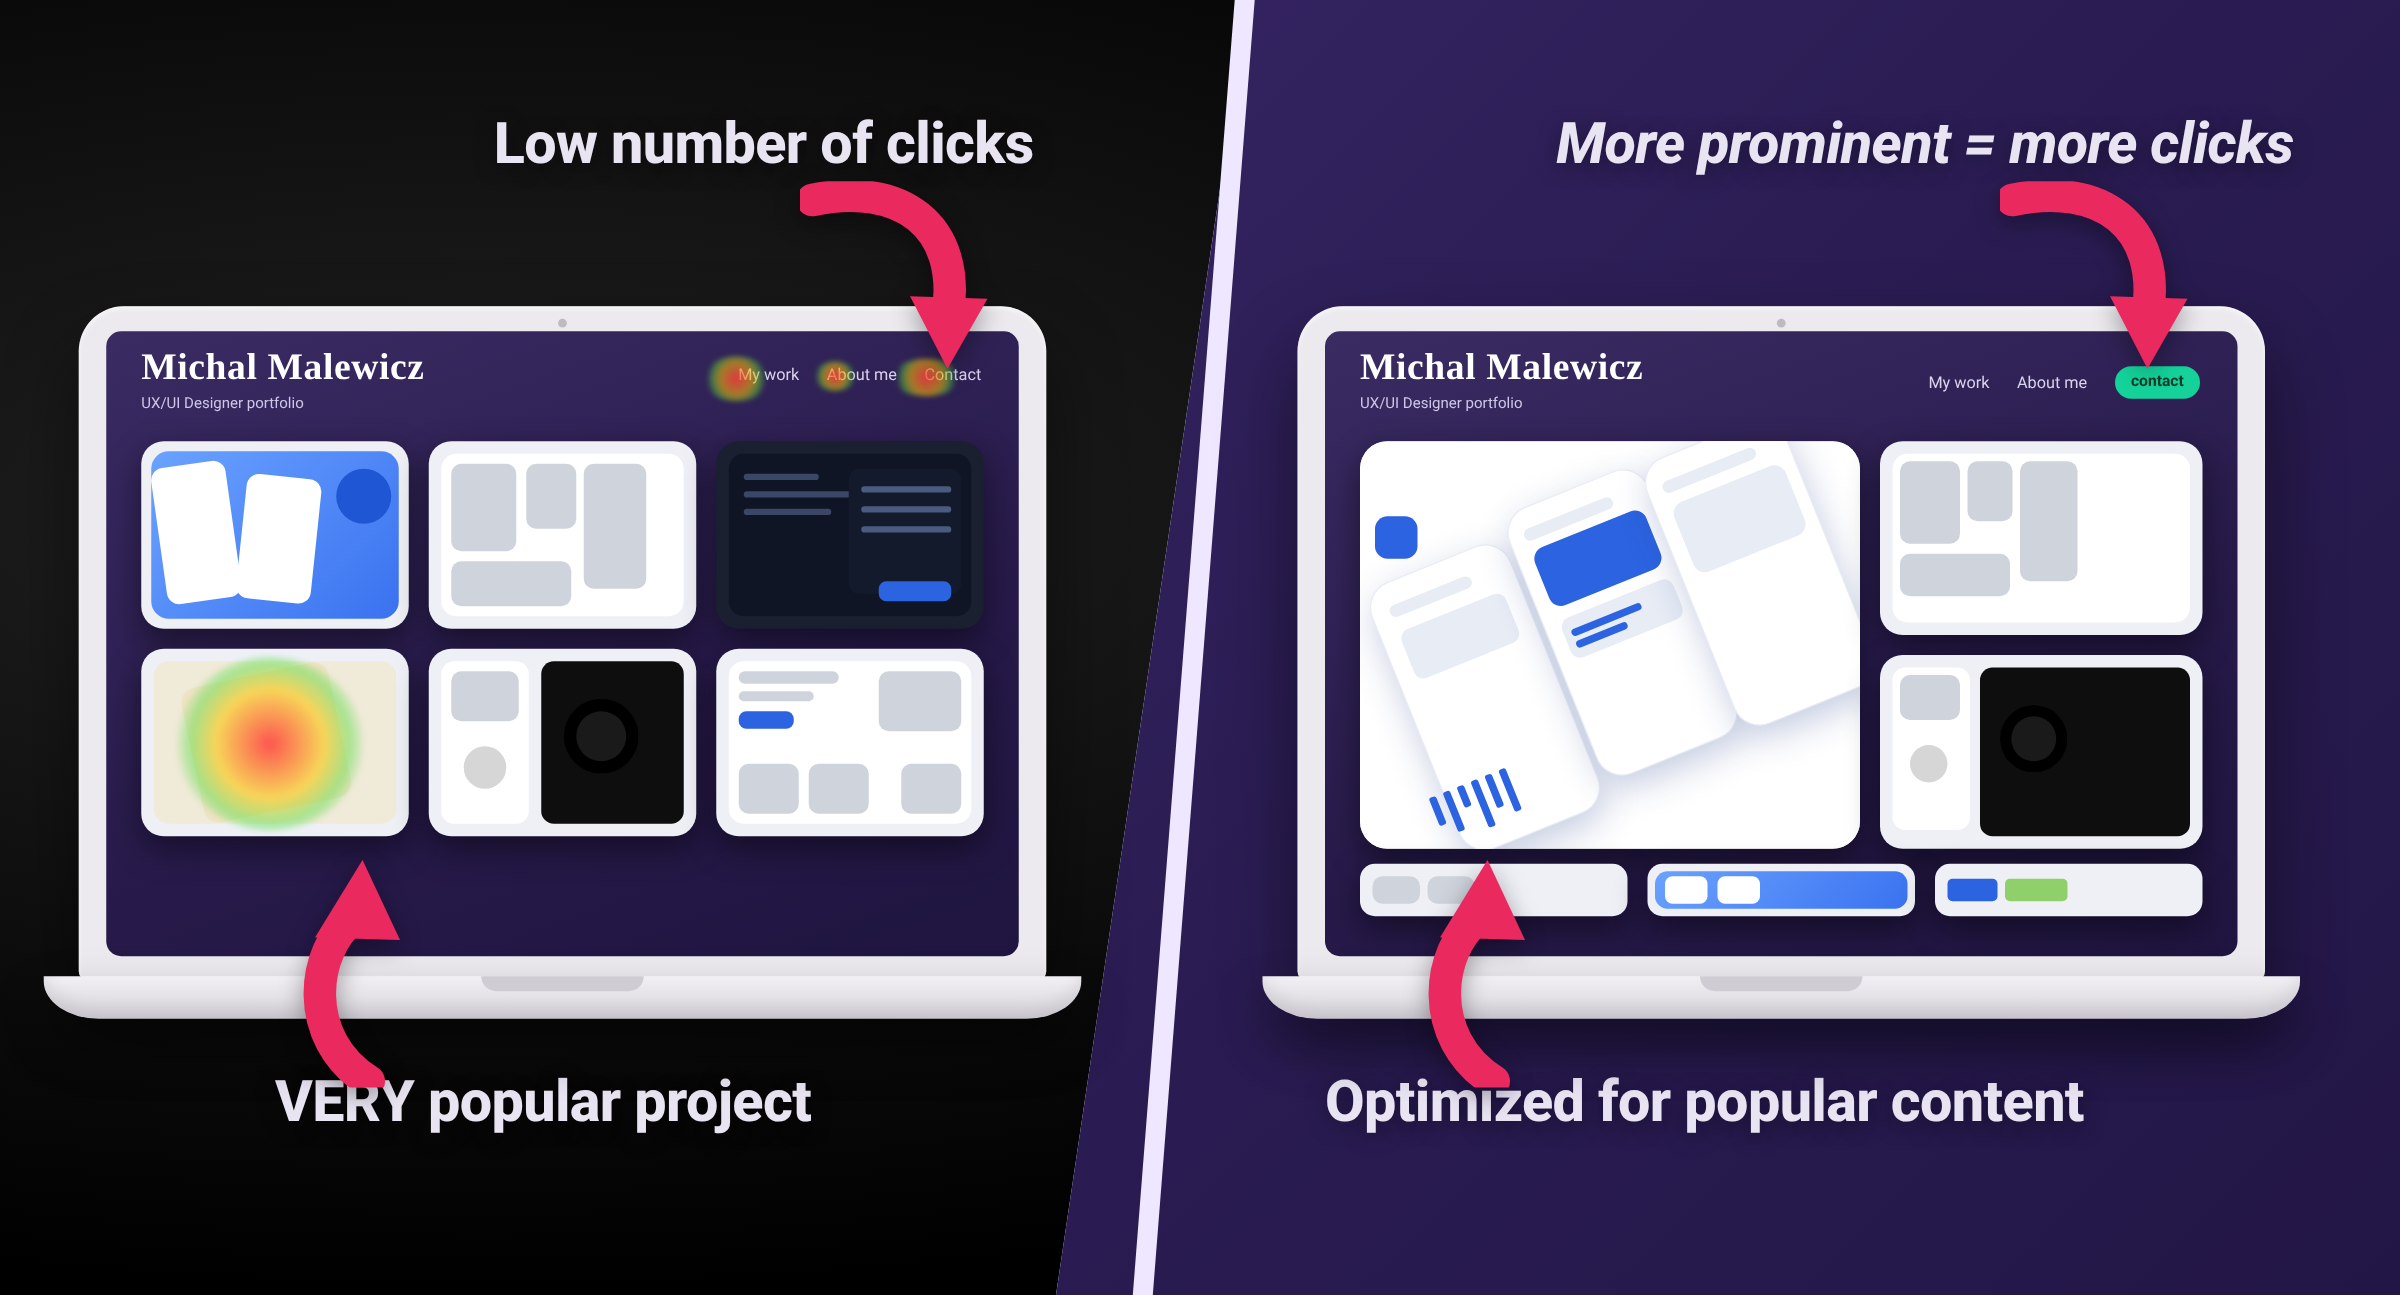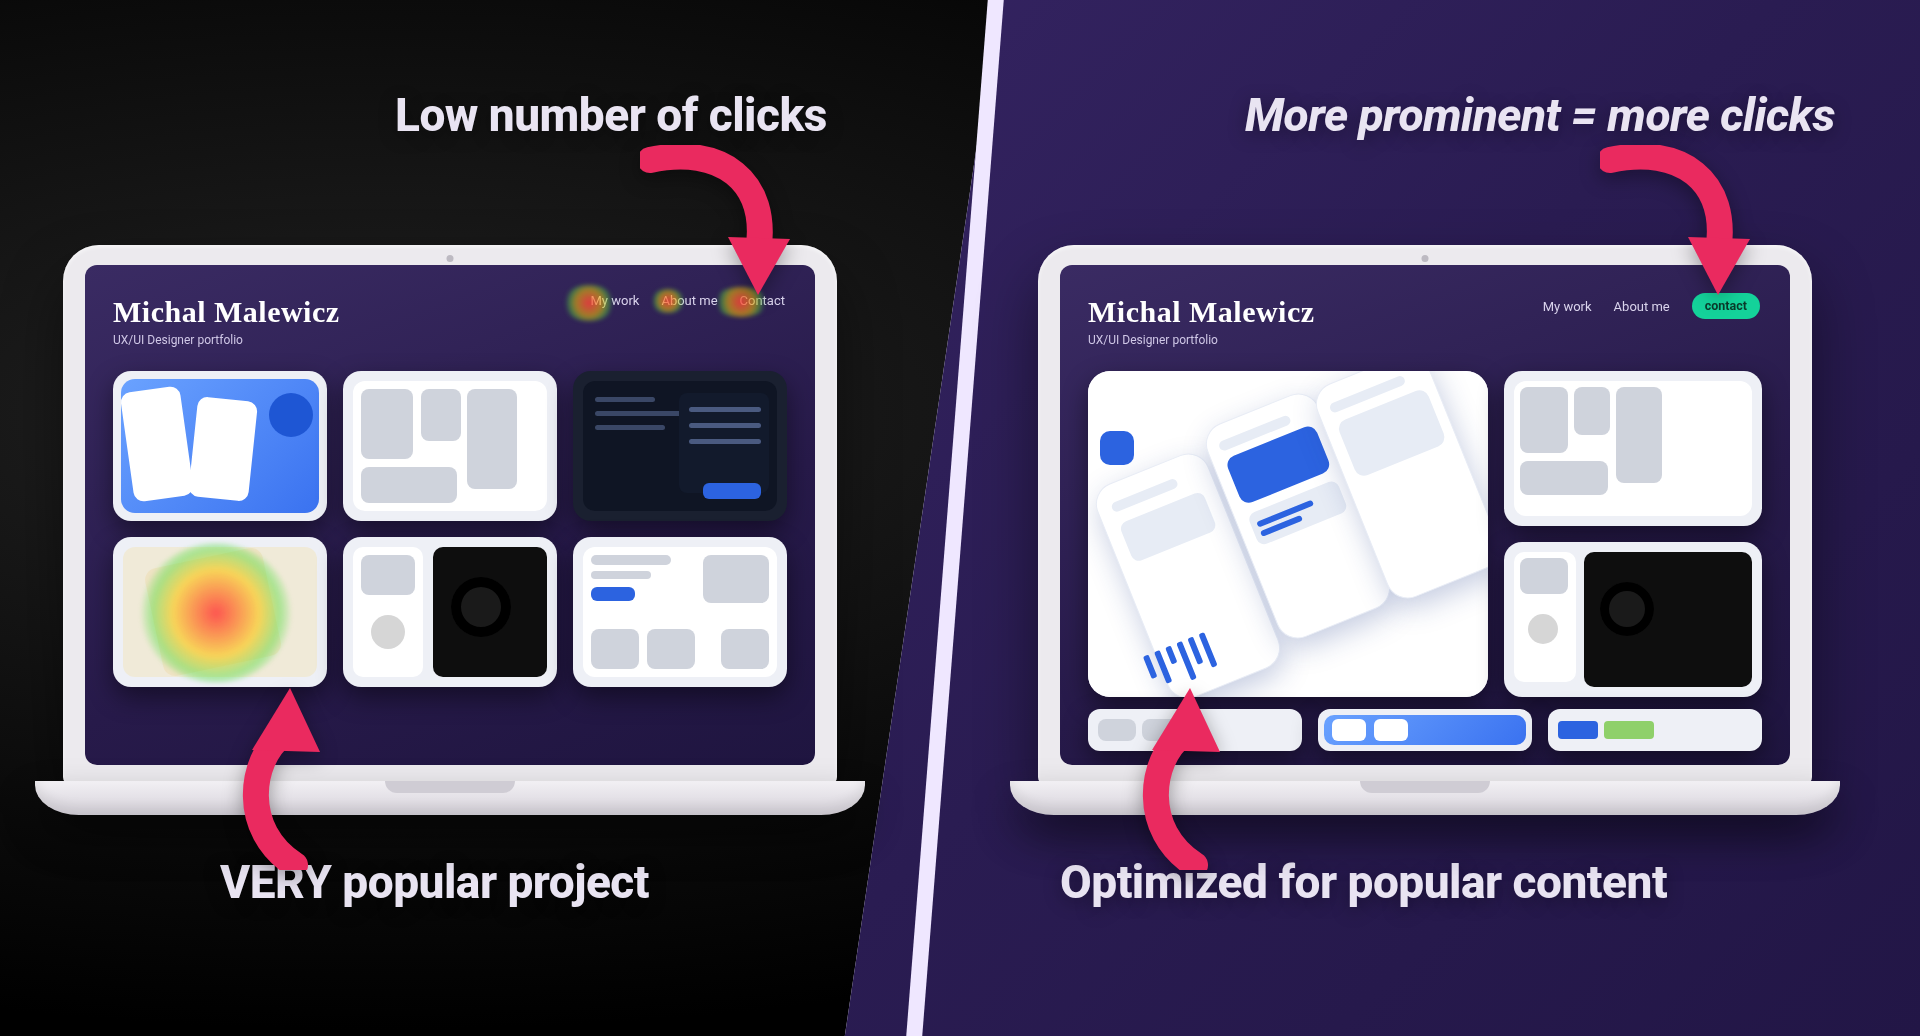--- a/index.html
+++ b/index.html
@@ -64,21 +64,21 @@
   box-shadow: 0 22px 40px rgba(0,0,0,.4), inset 0 -8px 12px rgba(0,0,0,.08);
   position: relative;
 }
 .lap-notch {
   position: absolute; top: 0; left: 50%; transform: translateX(-50%);
   width: 130px; height: 12px; background: #cfccd4;
   border-radius: 0 0 12px 12px;
 }
 
 
-.screen-pad { position: absolute; inset: 0; padding: 30px 28px 0; }
+.screen-pad { position: absolute; inset: 0; padding: 12px 28px 0; }
 .brand { color: #fff; font-family: "Brush Script MT","Segoe Script",cursive; font-size: 30px; font-weight: 600; letter-spacing: .5px; }
 .tagline { color: #cfc7e6; font-size: 12px; margin-top: 4px; }
 .nav { position: absolute; top: 28px; right: 30px; display: flex; gap: 22px; align-items: center; color: #d9d3ec; font-size: 13px; }
 .nav span { cursor: pointer; }
 .nav .cta {
   background: #14d29a; color: #0a3a2a; padding: 5px 13px 6px; border-radius: 14px;
   font-weight: 700; font-size: 12.5px;
 }
 .grid { margin-top: 24px; display: grid; gap: 16px; }
 .grid.g3x2 { grid-template-columns: repeat(3, 1fr); grid-auto-rows: 150px; }

